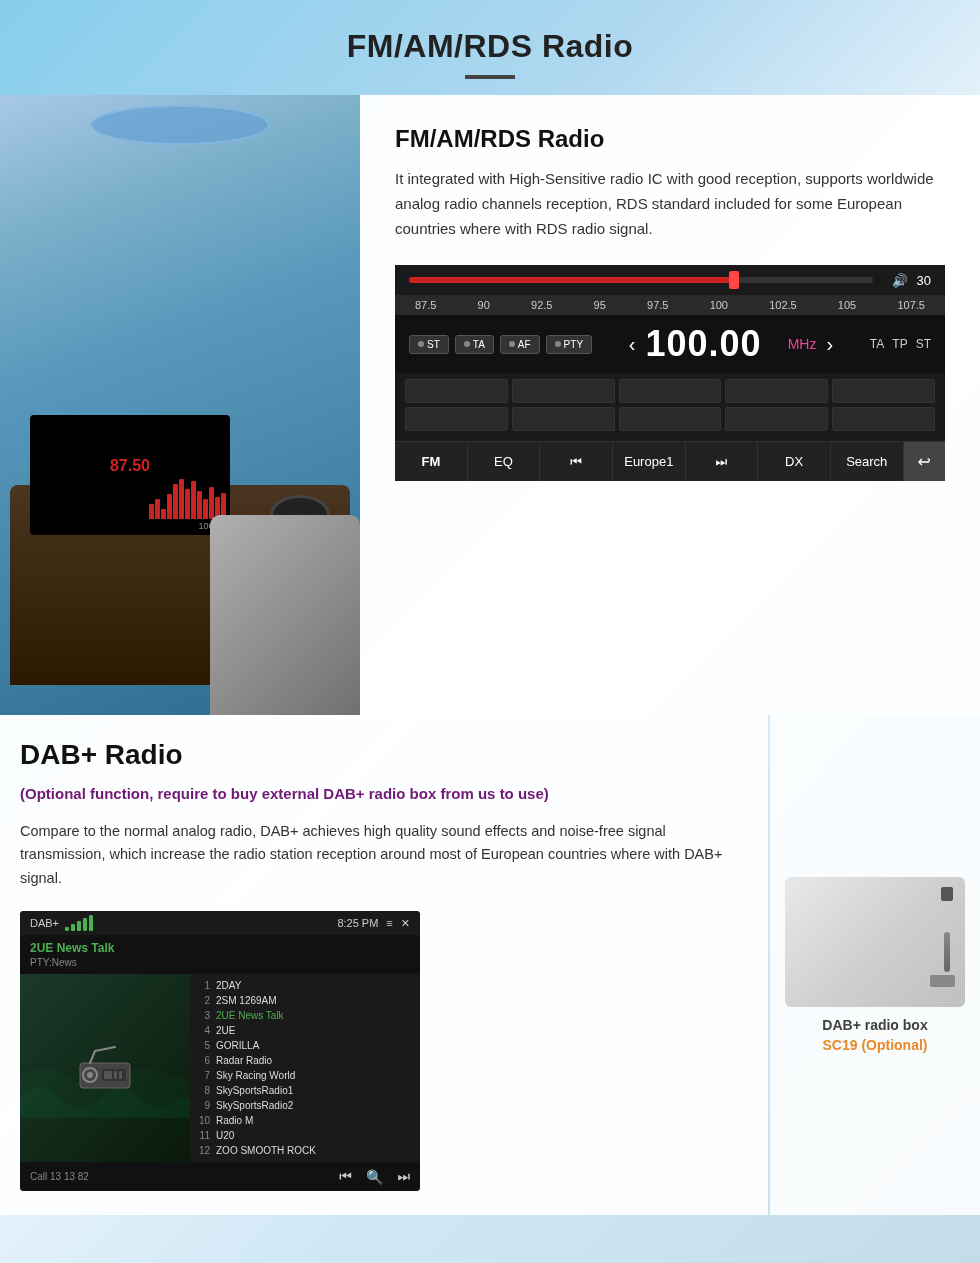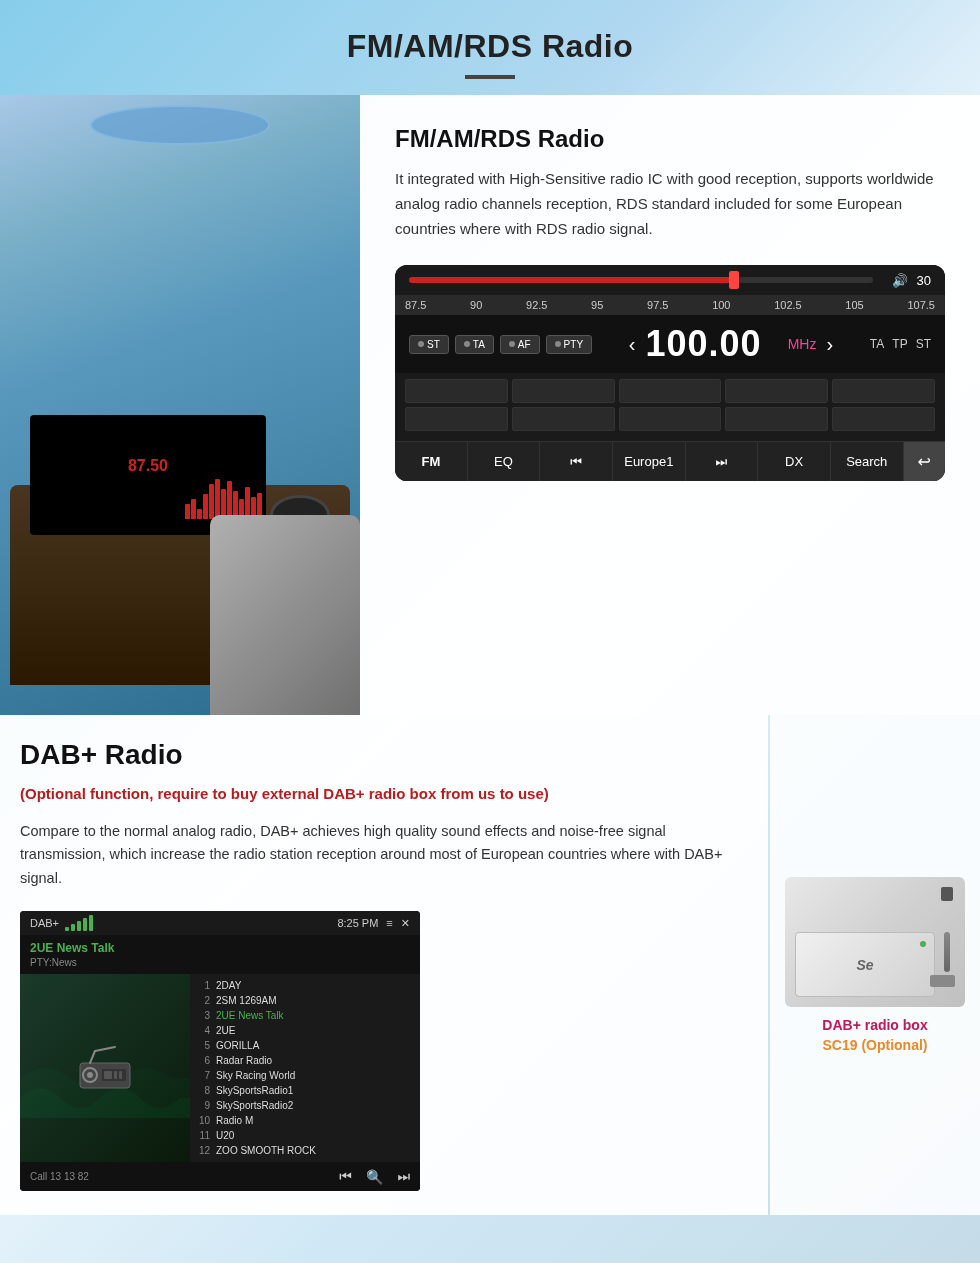--- a/index.html
+++ b/index.html
@@ -66,21 +66,21 @@
       left: 10px;
       right: 10px;
       height: 200px;
       background: linear-gradient(180deg, #4a3520 0%, #3a2810 50%, #2a1800 100%);
       border-radius: 8px 8px 0 0;
     }
     .car-screen {
       position: absolute;
       bottom: 180px;
       left: 30px;
-      width: 236px;
+      width: 200px;
       height: 120px;
       background: #1a1a1a;
       border-radius: 4px;
       overflow: hidden;
     }
     .car-screen-content {
       background: #000;
       width: 100%;
       height: 100%;
       display: flex;
@@ -155,21 +155,21 @@
     .section-desc {
       font-size: 15px;
       color: #333;
       line-height: 1.65;
       margin-bottom: 24px;
     }
 
     
     .radio-ui {
       background: #111;
-      border-radius: 12px;
+      border-radius: 0;
       overflow: hidden;
       margin-bottom: 0;
     }
 
     .radio-top-bar {
       background: #1a1a1a;
       display: flex;
       align-items: center;
       justify-content: space-between;
       padding: 6px 14px;
@@ -211,21 +211,21 @@
 
     .volume-icon {
       display: inline-block;
       margin-right: 4px;
     }
 
     .freq-scale {
       background: #2a2a2a;
       display: flex;
       justify-content: space-between;
-      padding: 4px 10px;
+      padding: 4px 20px;
     }
 
     .freq-scale span {
       color: #ccc;
       font-size: 11px;
     }
 
     .radio-main-display {
       display: flex;
       align-items: center;
@@ -359,21 +359,21 @@
     }
 
     .dab-title {
       font-size: 28px;
       font-weight: 900;
       color: #111;
       margin-bottom: 12px;
     }
 
     .dab-optional {
-      color: #b91c1c;
+      color: #701a75;
       font-size: 15px;
       font-weight: 600;
       line-height: 1.5;
       margin-bottom: 14px;
     }
 
     .dab-desc {
       font-size: 14.5px;
       color: #333;
       line-height: 1.65;
@@ -532,21 +532,21 @@
       align-items: center;
       justify-content: center;
       position: relative;
       overflow: hidden;
       margin-bottom: 10px;
     }
 
     .dab-box-label {
       font-size: 14px;
       font-weight: bold;
-      color: #be185d;
+      color: #404040;
       text-align: center;
       margin-bottom: 4px;
     }
 
     .dab-box-optional {
       font-size: 14px;
       color: #e8892a;
       font-weight: bold;
       text-align: center;
     }
@@ -844,26 +844,20 @@
             <button class="dab-ctrl-btn">⏭</button>
           </div>
         </div>
       </div>
     </div>
 
     <div class="dab-box-wrapper">
       <div class="dab-box-img">
         <div style="position:relative;width:160px;height:110px;">
 
-          <div style="position:absolute;bottom:0;left:0;right:20px;height:65px;background:linear-gradient(135deg,#f0f0f0,#d0d0d0);border-radius:4px;border:1px solid #bbb;">
-
-            <div style="position:absolute;top:50%;left:50%;transform:translate(-50%,-50%);font-size:14px;font-weight:bold;color:#666;font-style:italic;">Se</div>
-
-            <div style="position:absolute;top:8px;right:8px;width:6px;height:6px;background:#4CAF50;border-radius:50%;"></div>
-          </div>
 
           <div style="position:absolute;right:0;bottom:10px;width:25px;height:12px;background:#888;border-radius:2px;"></div>
 
           <div style="position:absolute;bottom:25px;right:5px;width:6px;height:40px;background:linear-gradient(180deg,#888,#666);border-radius:3px;"></div>
           <div style="position:absolute;top:0;right:2px;width:12px;height:14px;background:#555;border-radius:2px;"></div>
         </div>
       </div>
       <p class="dab-box-label">DAB+ radio box</p>
       <p class="dab-box-optional">SC19 (Optional)</p>
     </div>

